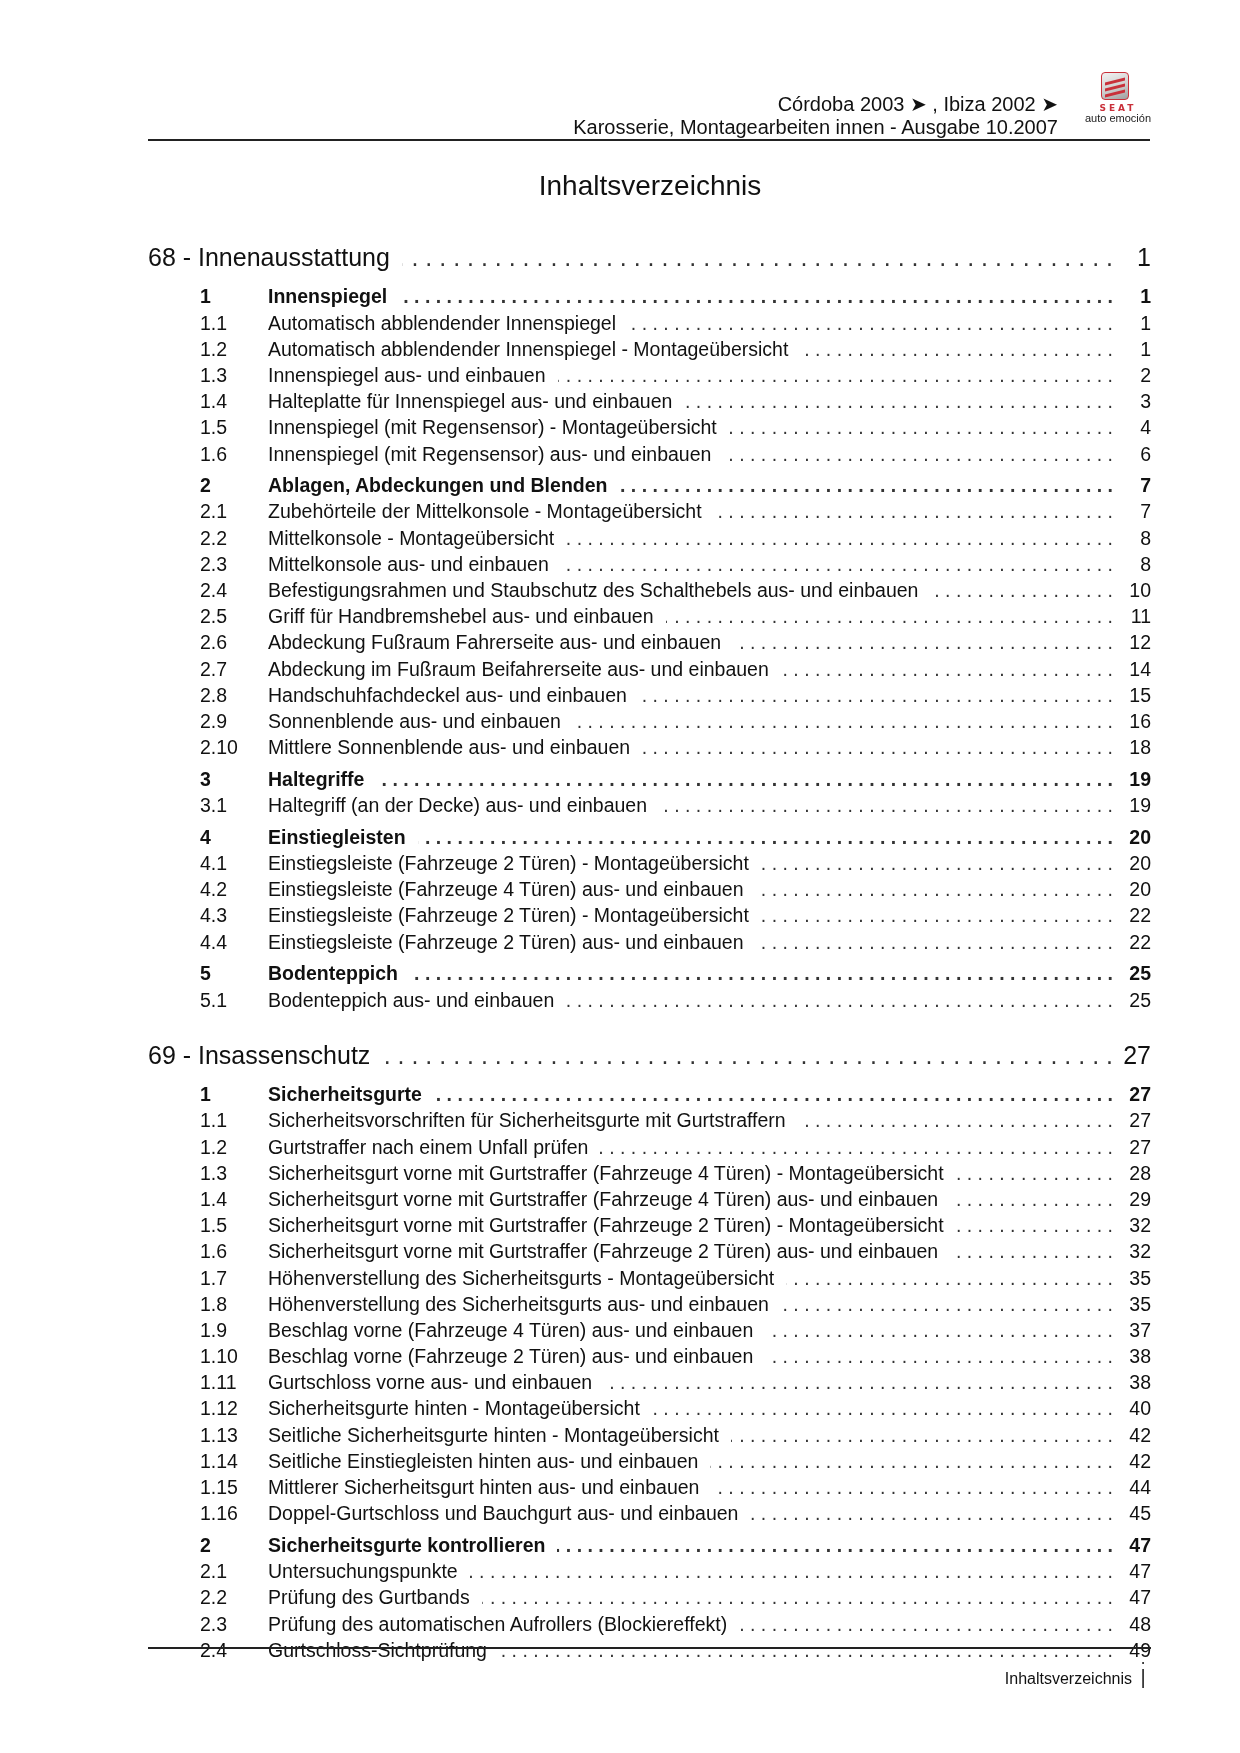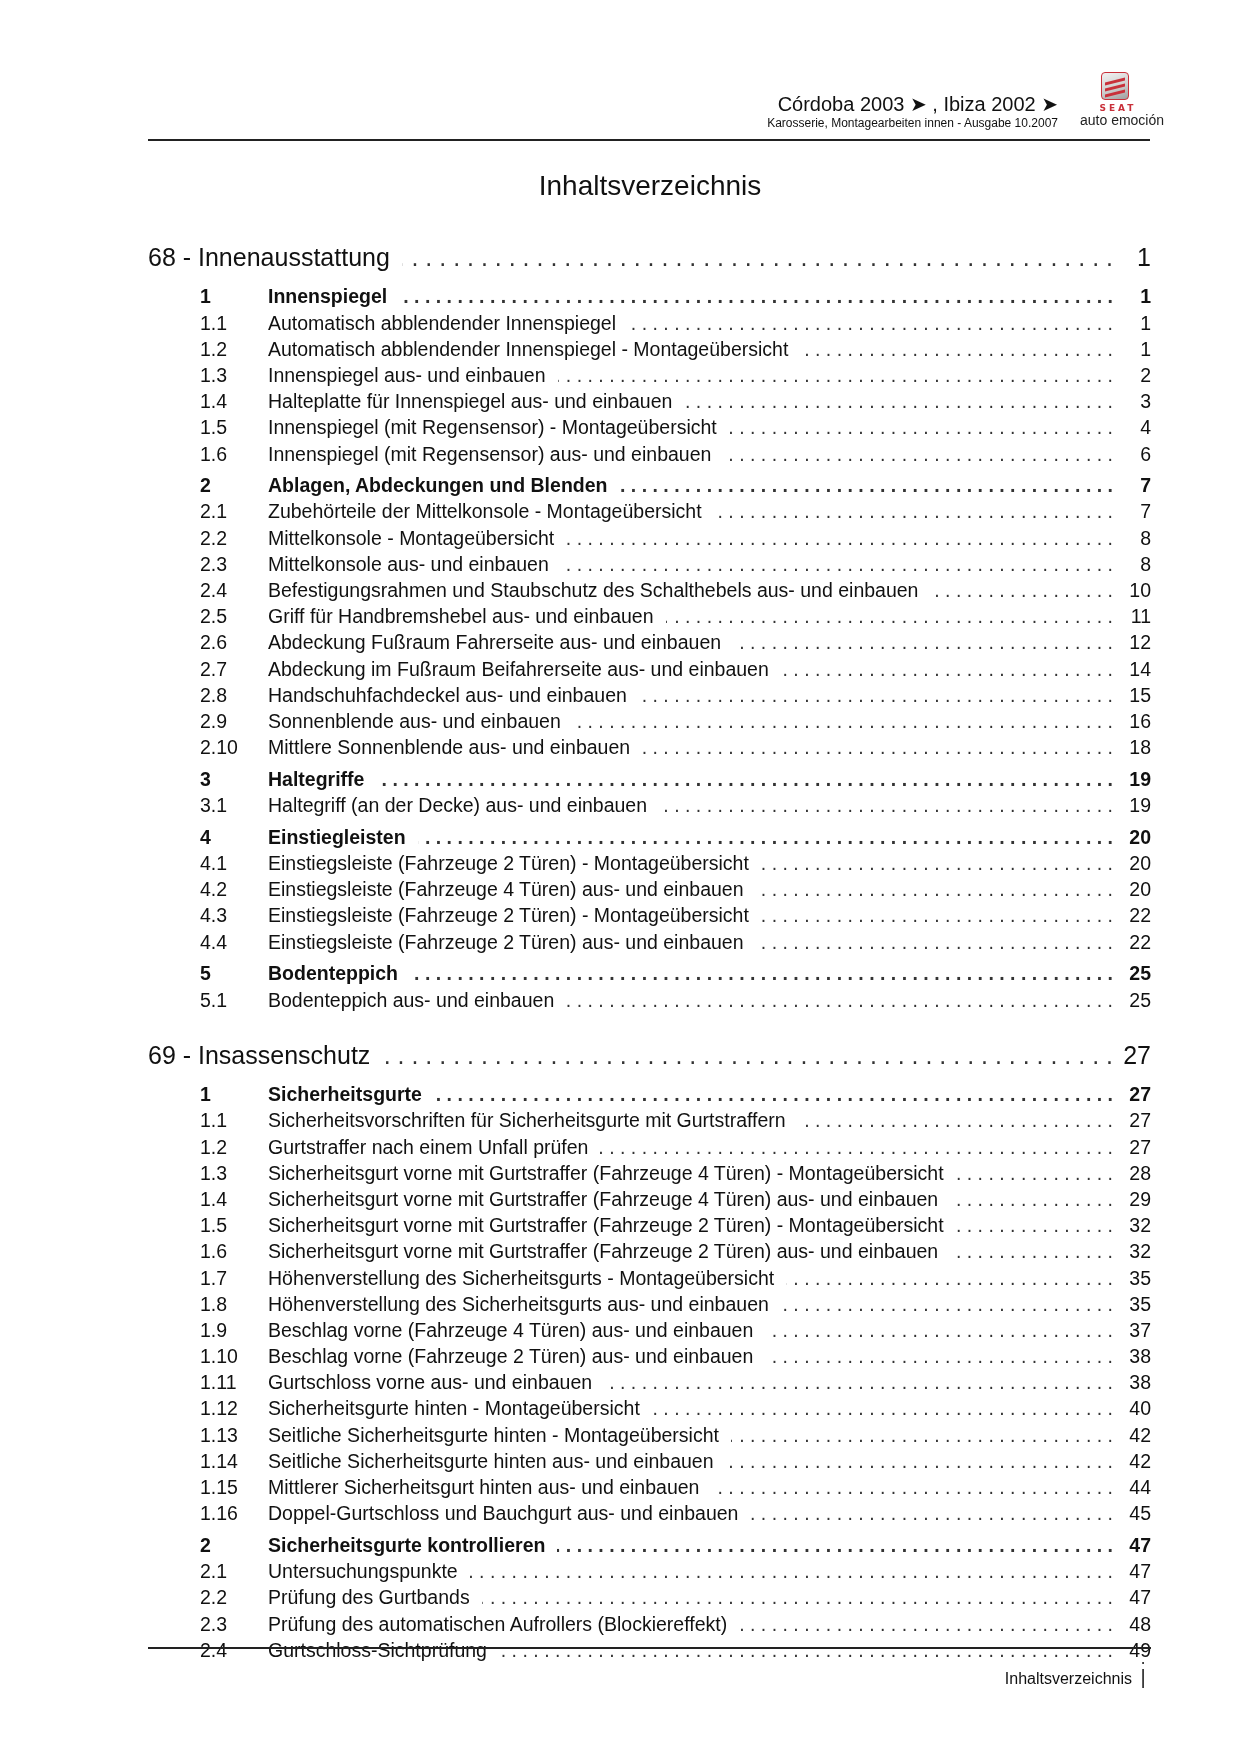--- a/index.html
+++ b/index.html
@@ -1,29 +1,29 @@
 <!DOCTYPE html>
 <html><head>
 <meta charset="utf-8">
 <style>
   html, body { margin: 0; padding: 0; background: #ffffff; }
   body { width: 1240px; height: 1753px; position: relative; overflow: hidden;
          font-family: "Liberation Sans", "DejaVu Sans", sans-serif; color: #111; }
   .header { position: absolute; left: 148px; top: 88px; width: 1002px; height: 53px; }
   .hdr-line1 { position: absolute; right: 92px; top: 4px; font-size: 20px; white-space: nowrap; text-align: center; }
-  .hdr-line2 { position: absolute; right: 92px; top: 28px; font-size: 12px; white-space: nowrap; }
+  .hdr-line2 { position: absolute; right: 92px; top: 28px; font-size: 20px; white-space: nowrap; }
   .hdr-rule { position: absolute; left: 0; right: 0; top: 51px; height: 2px; background: #222; }
   .logo { position: absolute; left: 1080px; top: 70px; width: 76px; height: 50px; }
   .logo-mark { position: absolute; left: 21px; top: 2px; width: 28px; height: 28px; border-radius: 4px;
                border: 1.5px solid #c9303a; box-sizing: border-box;
                background: linear-gradient(160deg, #f2f2f2 0%, #cfcfcf 55%, #9e9e9e 100%); overflow: hidden; }
   .logo-mark i { position: absolute; left: 3px; right: 3px; height: 3px; background: #c9303a; transform: skewY(-14deg); }
   .logo-word { position: absolute; left: 0; right: 0; top: 33px; text-align: center; font-size: 9px; font-weight: bold;
                color: #c9303a; letter-spacing: 3px; font-family: "DejaVu Sans", sans-serif; }
-  .logo-tag { position: absolute; left: 0; right: 0; top: 42px; text-align: center; font-size: 14px; color: #222; white-space: nowrap; }
+  .logo-tag { position: absolute; left: 0; right: 0; top: 42px; text-align: center; font-size: 11px; color: #222; white-space: nowrap; }
   .page-title { position: absolute; left: 0; width: 1300px; top: 170px; text-align: center; font-size: 28px; }
   .toc { position: absolute; left: 148px; top: 238px; width: 1003px; }
   .row { position: relative; height: 26.2px; line-height: 26.2px; font-size: 19.5px; display: flex; }
   .row .num { position: absolute; left: 52px; }
   .row .ttl { position: absolute; left: 120px; right: 38px; display: flex; white-space: nowrap; overflow: hidden; }
   .row .ttl .t { flex: none; padding-right: 12px; background: #fff; text-align: right; }
   .row .ttl .dots { flex: 1; overflow: hidden; letter-spacing: 0; color: #333; text-align: right; direction: rtl; }
   .row .pg { position: absolute; right: 0; text-align: right; }
   .row.group { margin-top: 5.6px; font-weight: bold; }
   .row.group .t, .row.group .num { font-weight: bold; }
@@ -395,21 +395,21 @@
       <span class="num">1.13</span>
       <span class="ttl">
         <span class="t">Seitliche Sicherheitsgurte hinten - Montageübersicht</span>
         <span class="dots"></span>
       </span>
       <span class="pg">42</span>
     </div>
     <div class="row item">
       <span class="num">1.14</span>
       <span class="ttl">
-        <span class="t">Seitliche Sicherheitsgurte hinten aus- und einbauen</span>
+        <span class="t">Seitliche Einstiegleisten hinten aus- und einbauen</span>
         <span class="dots"></span>
       </span>
       <span class="pg">42</span>
     </div>
     <div class="row item">
       <span class="num">1.15</span>
       <span class="ttl">
         <span class="t">Mittlerer Sicherheitsgurt hinten aus- und einbauen</span>
         <span class="dots"></span>
       </span>

